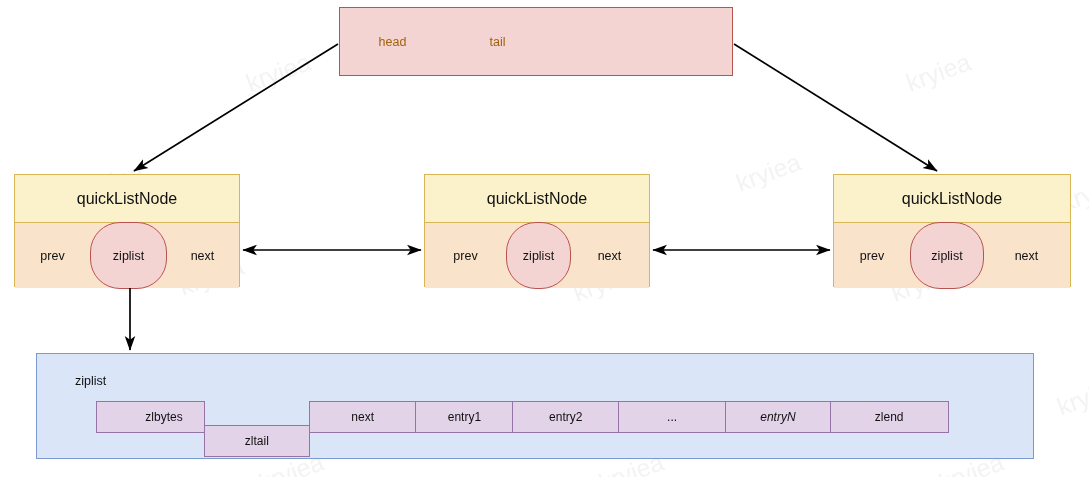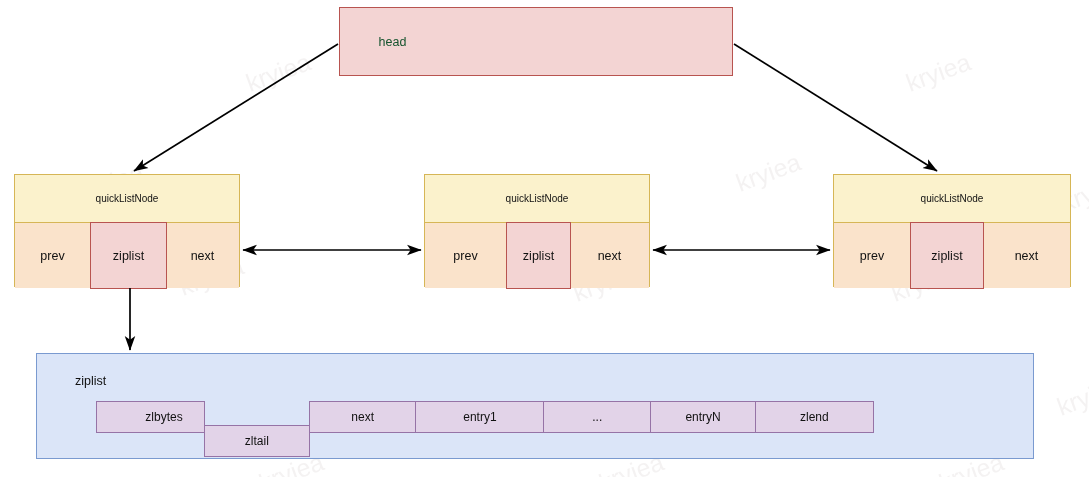--- a/index.html
+++ b/index.html
@@ -29,58 +29,59 @@
     border: 1.4px solid #b85450;
     background: #f3d4d3;
     display: flex;
   }
   .ql-cell {
     box-sizing: border-box;
     display: flex;
     align-items: center;
     justify-content: center;
     font-size: 12.5px;
-    color: #14532d;
+    color: #a16207;
     background: #f3d4d3;
     height: 100%;
   }
   .ql-cell.mid { border-left: 1.4px solid #b85450; border-right: 1.4px solid #b85450; }
 
   
   .node {
     position: absolute;
     box-sizing: border-box;
     border: 1.4px solid #d6b656;
     background: #ffe6a8;
   }
   .node-head {
     box-sizing: border-box;
     height: 48px;
     background: #fbf2cc;
     border-bottom: 1.4px solid #d6b656;
     display: flex;
     align-items: center;
     justify-content: center;
-    font-size: 10px;
+    font-size: 16px;
     color: #111111;
   }
   .node-body {
     box-sizing: border-box;
     height: 65px;
     display: flex;
     background: #fae3cb;
   }
   .node-cell {
     box-sizing: border-box;
     display: flex;
     align-items: center;
     justify-content: center;
     font-size: 12.5px;
     color: #111111;
     background: #fae3cb;
+    border-radius: 30px;
   }
   .node-cell.zip {
     background: #f3d4d3;
     border-left: 1.4px solid #b85450;
     border-right: 1.4px solid #b85450;
     margin-top: -1.4px;
     margin-bottom: -1.4px;
     border-top: 1.4px solid #b85450;
     border-bottom: 1.4px solid #b85450;
   }
@@ -162,20 +163,21 @@
   <div class="wm" style="left:58px;   top:358px;">kryiea</div>
   <div class="wm" style="left:400px;  top:368px;">kryiea</div>
   <div class="wm" style="left:740px;  top:368px;">kryiea</div>
   <div class="wm" style="left:1056px; top:382px;">kryiea</div>
   <div class="wm" style="left:258px;  top:458px;">kryiea</div>
   <div class="wm" style="left:598px;  top:458px;">kryiea</div>
   <div class="wm" style="left:938px;  top:458px;">kryiea</div>
 
   <div class="ql-root">
     <div class="ql-cell" style="width:105px;">head</div>
+    <div class="ql-cell" style="width:105px;">tail</div>
   </div>
 
   <div class="node" style="left:14px; top:174px; width:226px; height:113px;">
     <div class="node-head">quickListNode</div>
     <div class="node-body">
       <div class="node-cell" style="width:75px;">prev</div>
       <div class="node-cell zip" style="width:77px;">ziplist</div>
       <div class="node-cell" style="width:71px;">next</div>
     </div>
   </div>
@@ -197,23 +199,24 @@
       <div class="node-cell" style="width:85px;">next</div>
     </div>
   </div>
 
   <div class="zl-container">
     <div class="zl-title">ziplist</div>
     <div class="zl-cells">
       <div class="zl-cell" style="width:109px;padding-left:27px;">zlbytes</div>
       <div class="zl-cell" style="width:106px;margin-top:24px;">zltail</div>
       <div class="zl-cell" style="width:108px;">next</div>
-      <div class="zl-cell" style="width:129px;">entry1</div>
+      <div class="zl-cell" style="width:98px;">entry1</div>
+      <div class="zl-cell" style="width:107px;">entry2</div>
       <div class="zl-cell" style="width:108px;">...</div>
-      <div class="zl-cell" style="width:106px;">entryN</div>
+      <div class="zl-cell" style="width:106px;font-style:italic;">entryN</div>
       <div class="zl-cell" style="width:119px;">zlend</div>
     </div>
   </div>
 
   <svg id="arrows" viewBox="0 0 1089 477">
     <defs>
       <marker id="ah" markerWidth="10" markerHeight="10" refX="8.2" refY="3.6" orient="auto" markerUnits="strokeWidth">
         <path d="M0,0.5 L8.6,3.6 L0,6.7 L2.1,3.6 Z" fill="#000000"></path>
       </marker>
       <marker id="ah-start" markerWidth="10" markerHeight="10" refX="0.4" refY="3.6" orient="auto" markerUnits="strokeWidth">

